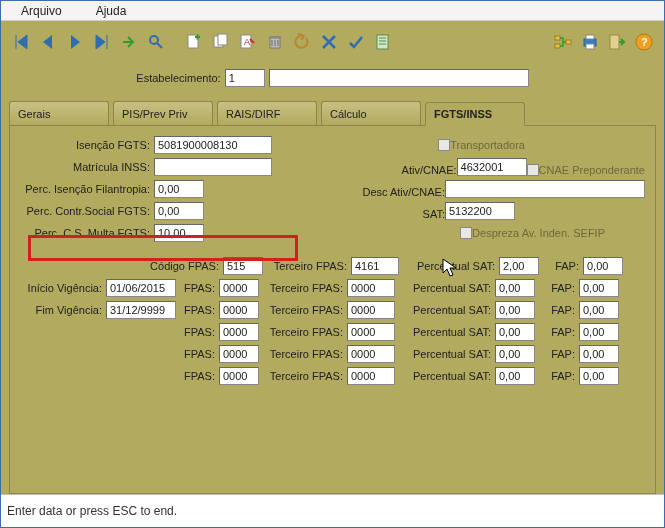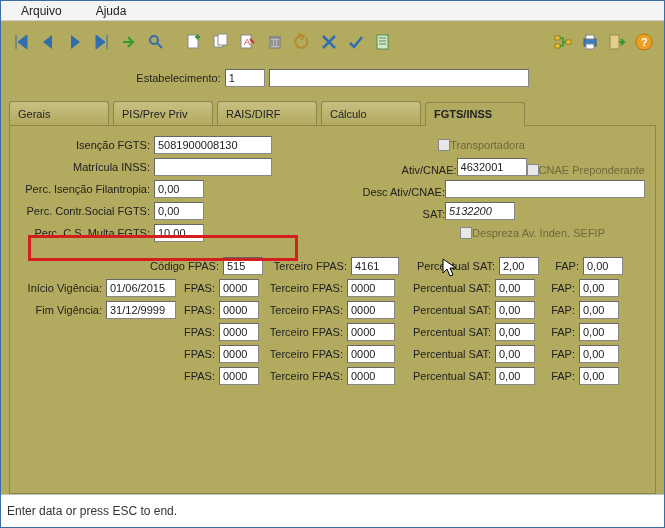--- a/index.html
+++ b/index.html
@@ -233,21 +233,21 @@
         <div class="right">
           <span class="lbl" style="width:90px">Desc Ativ/CNAE:</span>
           <input class="fld" style="width: 200px;" value="">
         </div>
       </div>
       <div class="row">
         <span class="lbl coll">Perc. Contr.Social FGTS:</span>
         <input class="fld" style="width: 50px;" value="0,00">
         <div class="right">
           <span class="lbl" style="width:70px">SAT:</span>
-          <input class="fld" style="width: 70px; font-style: italic;" value="5132200">
+          <input class="fld" style="width: 70px;" value="5132200">
           <span style="width:130px"></span>
         </div>
       </div>
       <div class="row">
         <span class="lbl coll">Perc. C.S. Multa FGTS:</span>
         <input class="fld" style="width: 50px;" value="10,00">
         <div class="right">
           <span class="chk"></span>
           <span class="muted">Despreza Av. Inden. SEFIP</span>
           <span style="width:40px"></span>

